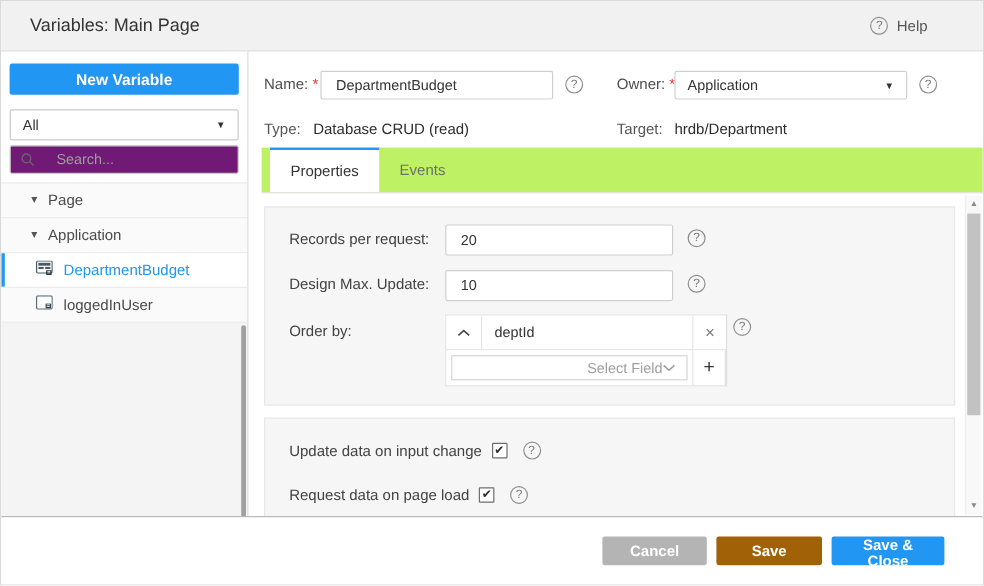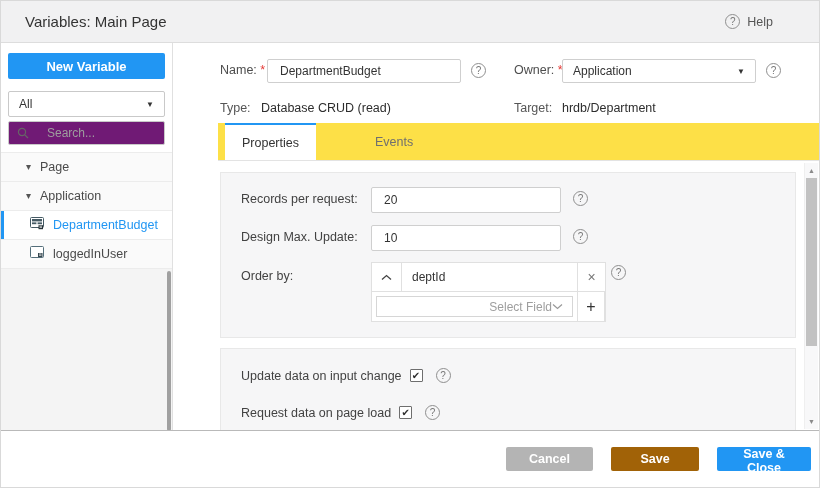--- a/index.html
+++ b/index.html
@@ -11,21 +11,21 @@
   .header { position:absolute; top:0; left:0; right:0; height:42px; background:#f1f1f2;
             border-bottom:1px solid #dddddd; display:flex; align-items:center;
             justify-content:space-between; padding:0 24px 0 24px; }
   .header-title { font-size:15px; color:#333; }
   .help { display:flex; align-items:center; gap:7px; cursor:pointer; padding-right:22px; }
   .qmark { width:15px; height:15px; border:1px solid #8f8f8f; border-radius:50%; color:#777;
            font-size:10px; line-height:13px; text-align:center; flex:0 0 auto; background:transparent; }
   .help-label { font-size:12.5px; color:#555; }
 
   
-  .sidebar { position:absolute; top:42px; left:0; width:172px; bottom:57px; background:#f4f4f4;
+  .sidebar { position:absolute; top:42px; left:0; width:206px; bottom:57px; background:#f4f4f4;
              border-right:1px solid #e0e0e0; overflow:hidden; }
   .side-top { background:#fff; padding:10px 7px 7px 7px; }
   .btn-new { display:block; width:100%; height:26px; background:#2196f3; color:#fff; border:none;
              border-radius:2px; font-size:13px; font-weight:bold; font-family:inherit; cursor:pointer; margin-bottom:12px; }
   .side-select { height:24px; border:1px solid #c9c9c9; border-radius:2px; background:#fff;
                  display:flex; align-items:center; justify-content:space-between; padding:12px 10px;
                  font-size:12px; color:#333; margin-bottom:4px; cursor:pointer; }
   .caret-sm { font-size:8px; color:#333; }
   .side-search { height:24px; border:1px solid #c9c9c9; border-radius:2px; background:#701a75;
                  display:flex; align-items:center; padding:0 8px; gap:18px; }
@@ -55,22 +55,22 @@
   .help-a { position:absolute; left:263px; top:20px; cursor:pointer; }
   .owner-label { position:absolute; left:306px; top:20px; }
   .owner-select { left:354px; top:16px; width:194px; }
   .help-b { position:absolute; left:558px; top:20px; cursor:pointer; }
   .type-label { position:absolute; left:12px; top:58px; color:#555; }
   .type-value { position:absolute; left:53px; top:58px; }
   .target-label { position:absolute; left:306px; top:58px; color:#555; }
   .target-value { position:absolute; left:354px; top:58px; }
 
   
-  .tabstrip { position:absolute; left:10px; right:0; top:80px; height:38px; background:#fde047;
-              border-bottom:1px solid #e3e3e3; display:flex; padding-left:7px;gap:42px; }
+  .tabstrip { position:absolute; left:10px; right:0; top:80px; height:38px; background:#bef264;
+              border-bottom:1px solid #e3e3e3; display:flex; padding-left:7px; }
   .tab { padding:0 17px; display:flex; align-items:center; font-size:12.5px; color:#6f6f6f; cursor:pointer; }
   .tab.active { background:#fff; border-top:2px solid #2196f3; color:#333; }
 
   
   .content { position:absolute; left:0; right:0; top:119px; bottom:0; background:#fff; overflow:hidden; }
   .panel { position:absolute; left:12px; width:576px; background:#f6f6f7; border:1px solid #e8e8e8; }
   .panel1 { top:10px; height:166px; }
   .panel2 { top:186px; height:140px; }
   .frow-label { position:absolute; left:20px; font-size:12.5px; color:#424242; }
   .finput { position:absolute; left:150px; width:190px; height:26px; border:1px solid #cfcfcf; border-radius:2px;
@@ -105,21 +105,21 @@
   
   .vscroll { position:absolute; right:1px; top:1px; bottom:1px; width:14px; background:#f8f8f9;
              border-left:1px solid #efefef; }
   .vscroll .arr { position:absolute; left:0; right:0; text-align:center; font-size:7px; color:#8a8a8a; cursor:pointer; }
   .vscroll .arr.up { top:4px; } .vscroll .arr.down { bottom:4px; }
   .vscroll .thumb { position:absolute; left:1px; width:11px; top:15px; height:168px; background:#c2c2c2; cursor:pointer; }
 
   
   .footer { position:absolute; left:0; right:0; bottom:0; height:57px; background:#fff;
             border-top:1px solid #b9b9b9; display:flex; align-items:center; justify-content:flex-end;
-            gap:18px; padding-right:8px; }
+            gap:8px; padding-right:32px; }
   .fbtn { height:24px; border:none; border-radius:2px; color:#fff; font-size:12.5px; font-weight:bold;
           font-family:inherit; cursor:pointer; padding:0 10px; }
   .fbtn.cancel { background:#b4b4b4; width:87px; }
   .fbtn.save { background:#a16207; width:88px; }
   .fbtn.saveclose { background:#2196f3; width:94px; }
 </style>
 </head>
 <body>
 
 <div class="app">

